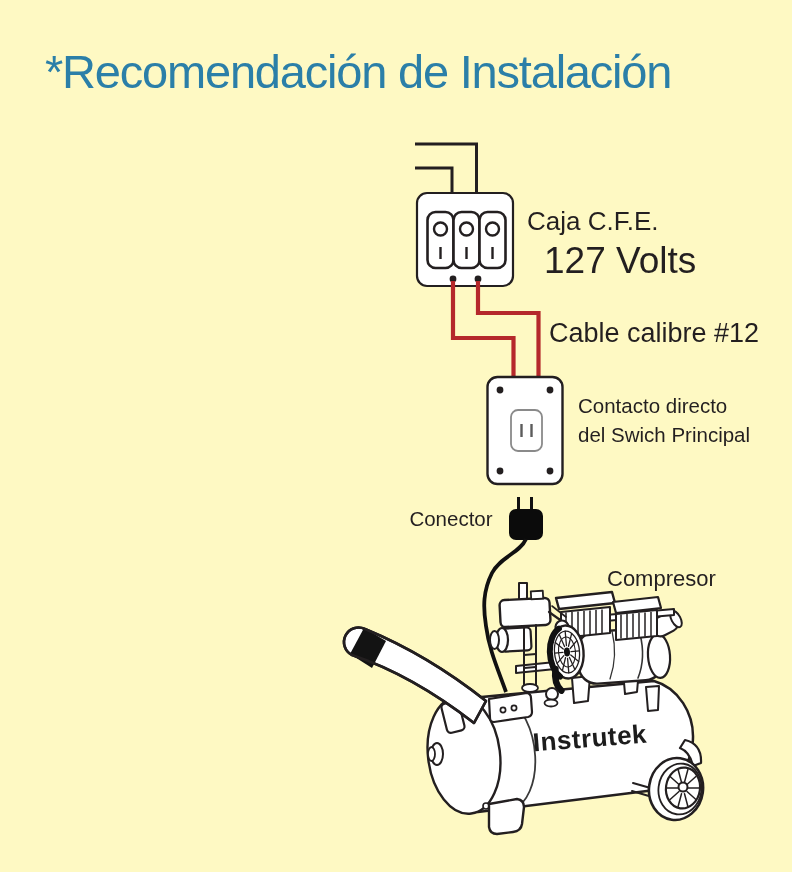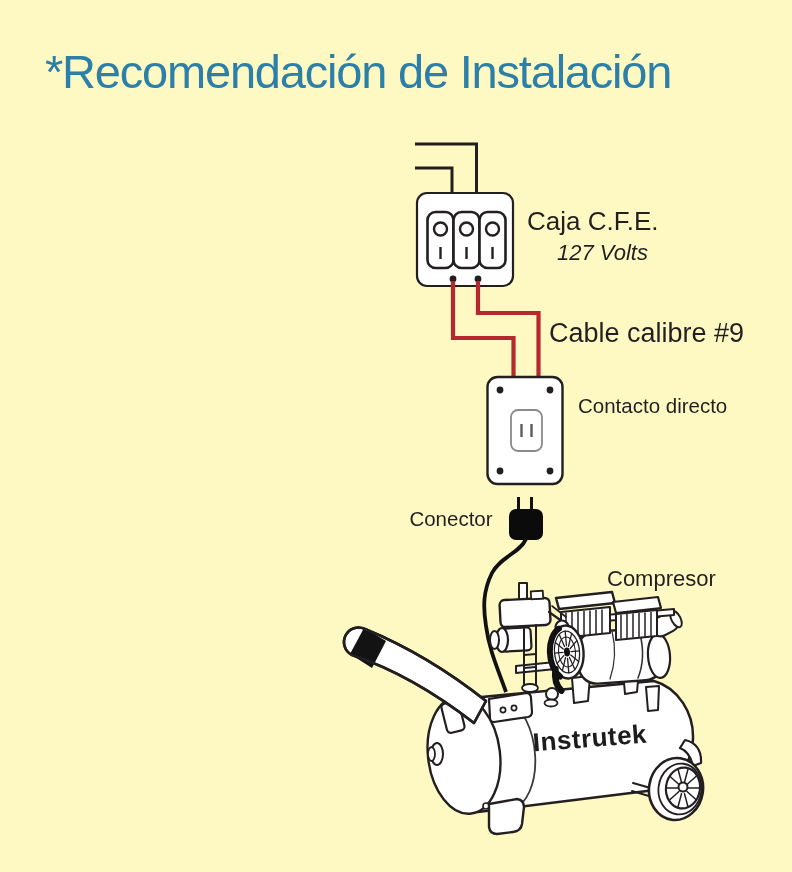--- a/index.html
+++ b/index.html
@@ -23,21 +23,21 @@
     font-size:47px;letter-spacing:-1.2px;
     color:var(--accent);
     white-space:nowrap;
   }
   .lbl{
     position:absolute;
     color:var(--ink);
     white-space:nowrap;
   }
   .lbl-caja1{left:527px;top:206px;font-size:26px;}
-  .lbl-caja2{left:557px;top:240px;font-size:22px;font-style:italic;}
+  .lbl-caja2{left:544px;top:240px;font-size:37px;}
   .lbl-cable{left:549px;top:318px;font-size:27px;}
   .lbl-cont1{left:578px;top:394px;font-size:20.5px;}
   .lbl-cont2{left:578px;top:423px;font-size:20.5px;}
   .lbl-conector{left:400px;top:507px;width:102px;text-align:center;font-size:20.5px;}
   .lbl-compresor{left:607px;top:566px;font-size:22px;}
   svg{position:absolute;left:0;top:0;}
   svg text.brand{
     font-family:"Liberation Sans", sans-serif;
     font-weight:700;
     font-size:26px;
@@ -47,22 +47,23 @@
 </style>
 </head>
 <body>
 
 <div class="stage">
 
   <div class="page-title">*Recomendación de Instalación</div>
 
   <div class="lbl lbl-caja1">Caja C.F.E.</div>
   <div class="lbl lbl-caja2">127 Volts</div>
-  <div class="lbl lbl-cable">Cable calibre #9</div>
+  <div class="lbl lbl-cable">Cable calibre #12</div>
   <div class="lbl lbl-cont1">Contacto directo</div>
+  <div class="lbl lbl-cont2">del Swich Principal</div>
   <div class="lbl lbl-conector">Conector</div>
   <div class="lbl lbl-compresor">Compresor</div>
 
   <svg width="792" height="872" viewBox="0 0 792 872">
 
     <g stroke="var(--ink)" stroke-width="3" fill="none">
       <path d="M415,144 H476.5 V199"></path>
       <path d="M415,168 H452 V199"></path>
       <circle cx="476.5" cy="202.5" r="3.4" fill="var(--ink)" stroke="none"></circle>
       <circle cx="452" cy="202.5" r="3.4" fill="var(--ink)" stroke="none"></circle>

